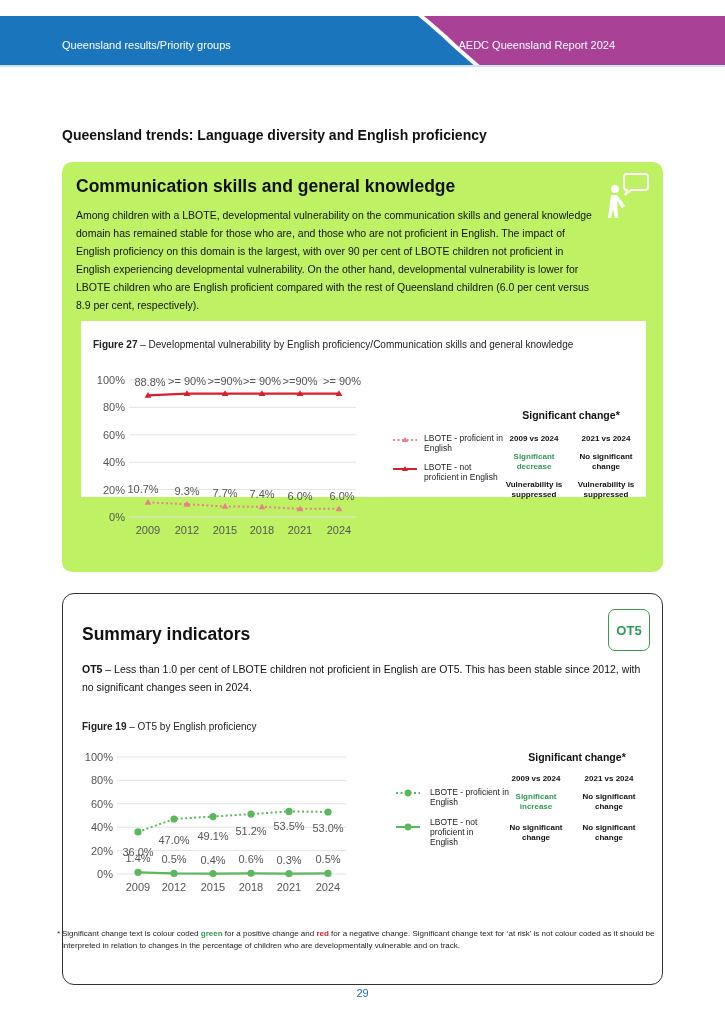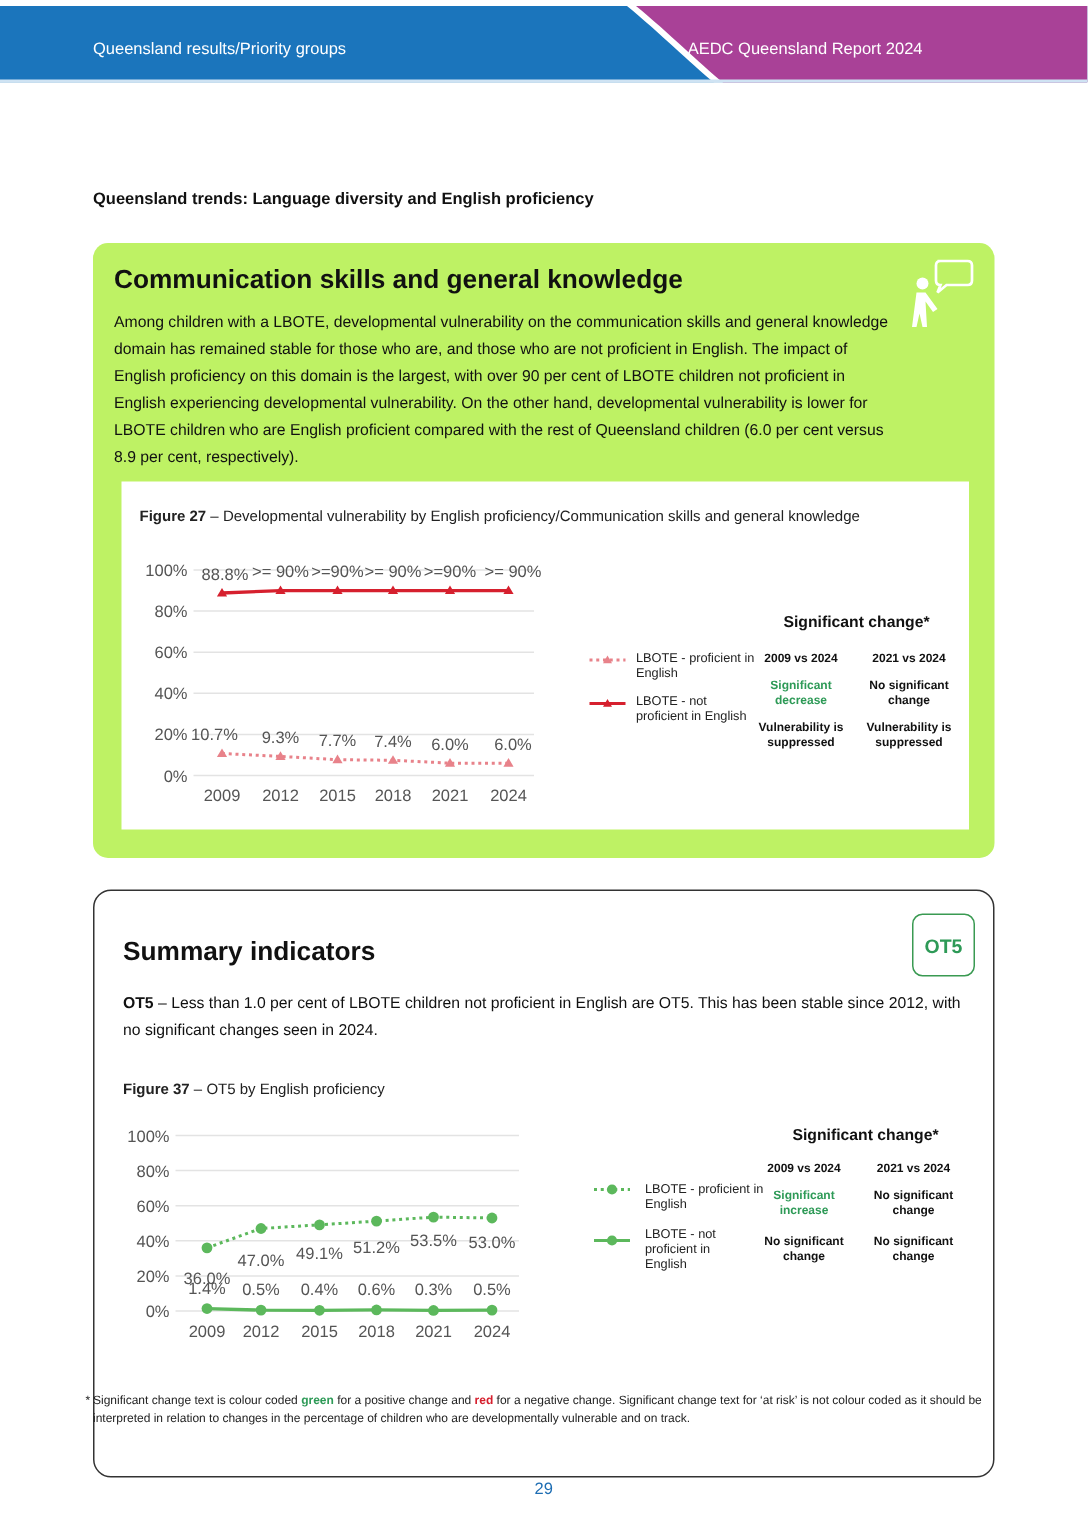--- a/index.html
+++ b/index.html
@@ -1,26 +1,26 @@
 <!DOCTYPE html>
 <html><head>
 <meta charset="utf-8">
 <style>
   * { box-sizing: border-box; margin: 0; padding: 0; }
   body { width: 725px; height: 1024px; background: #ffffff; font-family: "Liberation Sans", sans-serif; color: #111; position: relative; overflow: hidden; }
-  .header { position: absolute; left: 0; top: 4px; width: 649px; height: 51px; }
+  .header { position: absolute; left: 0; top: 16px; width: 649px; height: 51px; }
   .header svg { position: absolute; left: 0; top: 0; }
   .header-left { position: absolute; left: 62px; top: 23px; font-size: 11px; color: #ffffff; }
   .header-right { position: absolute; right: 34px; top: 23px; font-size: 11px; color: #ffffff; }
-  .section-title { position: absolute; left: 62px; top: 127px; font-size: 11px; font-weight: bold; color: #111; }
+  .section-title { position: absolute; left: 62px; top: 127px; font-size: 14px; font-weight: bold; color: #111; }
   .yellow-box { position: absolute; left: 62px; top: 162px; width: 601px; height: 410px; background: #bef264; border-radius: 10px; }
   .yb-title { position: absolute; left: 14px; top: 14px; font-size: 17.5px; font-weight: bold; color: #111; }
   .yb-body { position: absolute; left: 14px; top: 44px; width: 520px; font-size: 10.5px; line-height: 18px; color: #111; }
   .yb-icon { position: absolute; left: 543px; top: 8px; }
-  .fig-panel { position: absolute; left: 19px; top: 159px; width: 565px; height: 232px; background: #ffffff; }
+  .fig-panel { position: absolute; left: 19px; top: 159px; width: 565px; height: 176px; background: #ffffff; }
   .fig-caption { position: absolute; font-size: 10px; color: #222; }
   .fig-caption b { font-weight: bold; }
   .chart-svg { position: absolute; left: 0; top: 0; }
   .sig-title { position: absolute; font-size: 10.5px; font-weight: bold; color: #111; text-align: center; }
   .sig-col { position: absolute; font-size: 8px; font-weight: bold; text-align: center; line-height: 10px; color: #111; }
   .sig-green { color: #2e9a57; }
   .legend-item { position: absolute; font-size: 8.5px; line-height: 10px; color: #222; }
   .white-box { position: absolute; left: 62px; top: 593px; width: 601px; height: 392px; border: 1.5px solid #333; border-radius: 12px; background: #fff; }
   .wb-title { position: absolute; left: 19px; top: 30px; font-size: 17.5px; font-weight: bold; color: #111; }
   .wb-badge { position: absolute; left: 545px; top: 15px; width: 42px; height: 42px; border: 1.5px solid #3a9a52; border-radius: 7px; color: #2e9a57; font-weight: bold; font-size: 13px; display: flex; align-items: center; justify-content: center; }
@@ -129,21 +129,21 @@
       <div style="margin-top:8px;">No significant change</div>
       <div style="margin-top:8px;">Vulnerability is suppressed</div>
     </div>
   </div>
 </div>
 
 <div class="white-box">
   <div class="wb-title">Summary indicators</div>
   <div class="wb-badge">OT5</div>
   <div class="wb-body"><b>OT5</b><span> – Less than 1.0 per cent of LBOTE children not proficient in English are OT5. This has been stable since 2012, with no significant changes seen in 2024.</span></div>
-  <div class="fig-caption" style="left:19px; top:127px;"><b>Figure 37</b><span> – OT5 by English proficiency</span></div>
+  <div class="fig-caption" style="left:19px; top:127px;"><b>Figure 19</b><span> – OT5 by English proficiency</span></div>
   <svg class="chart-svg" id="chart2" width="600" height="320">
       <line x1="54" x2="283" y1="280" y2="280" stroke="#e3e3e3" stroke-width="1"></line>
       <text x="50" y="284" text-anchor="end" class="tick">0%</text>
       <line x1="54" x2="283" y1="256.6" y2="256.6" stroke="#e3e3e3" stroke-width="1"></line>
       <text x="50" y="260.6" text-anchor="end" class="tick">20%</text>
       <line x1="54" x2="283" y1="233.2" y2="233.2" stroke="#e3e3e3" stroke-width="1"></line>
       <text x="50" y="237.2" text-anchor="end" class="tick">40%</text>
       <line x1="54" x2="283" y1="209.8" y2="209.8" stroke="#e3e3e3" stroke-width="1"></line>
       <text x="50" y="213.8" text-anchor="end" class="tick">60%</text>
       <line x1="54" x2="283" y1="186.39999999999998" y2="186.39999999999998" stroke="#e3e3e3" stroke-width="1"></line>

